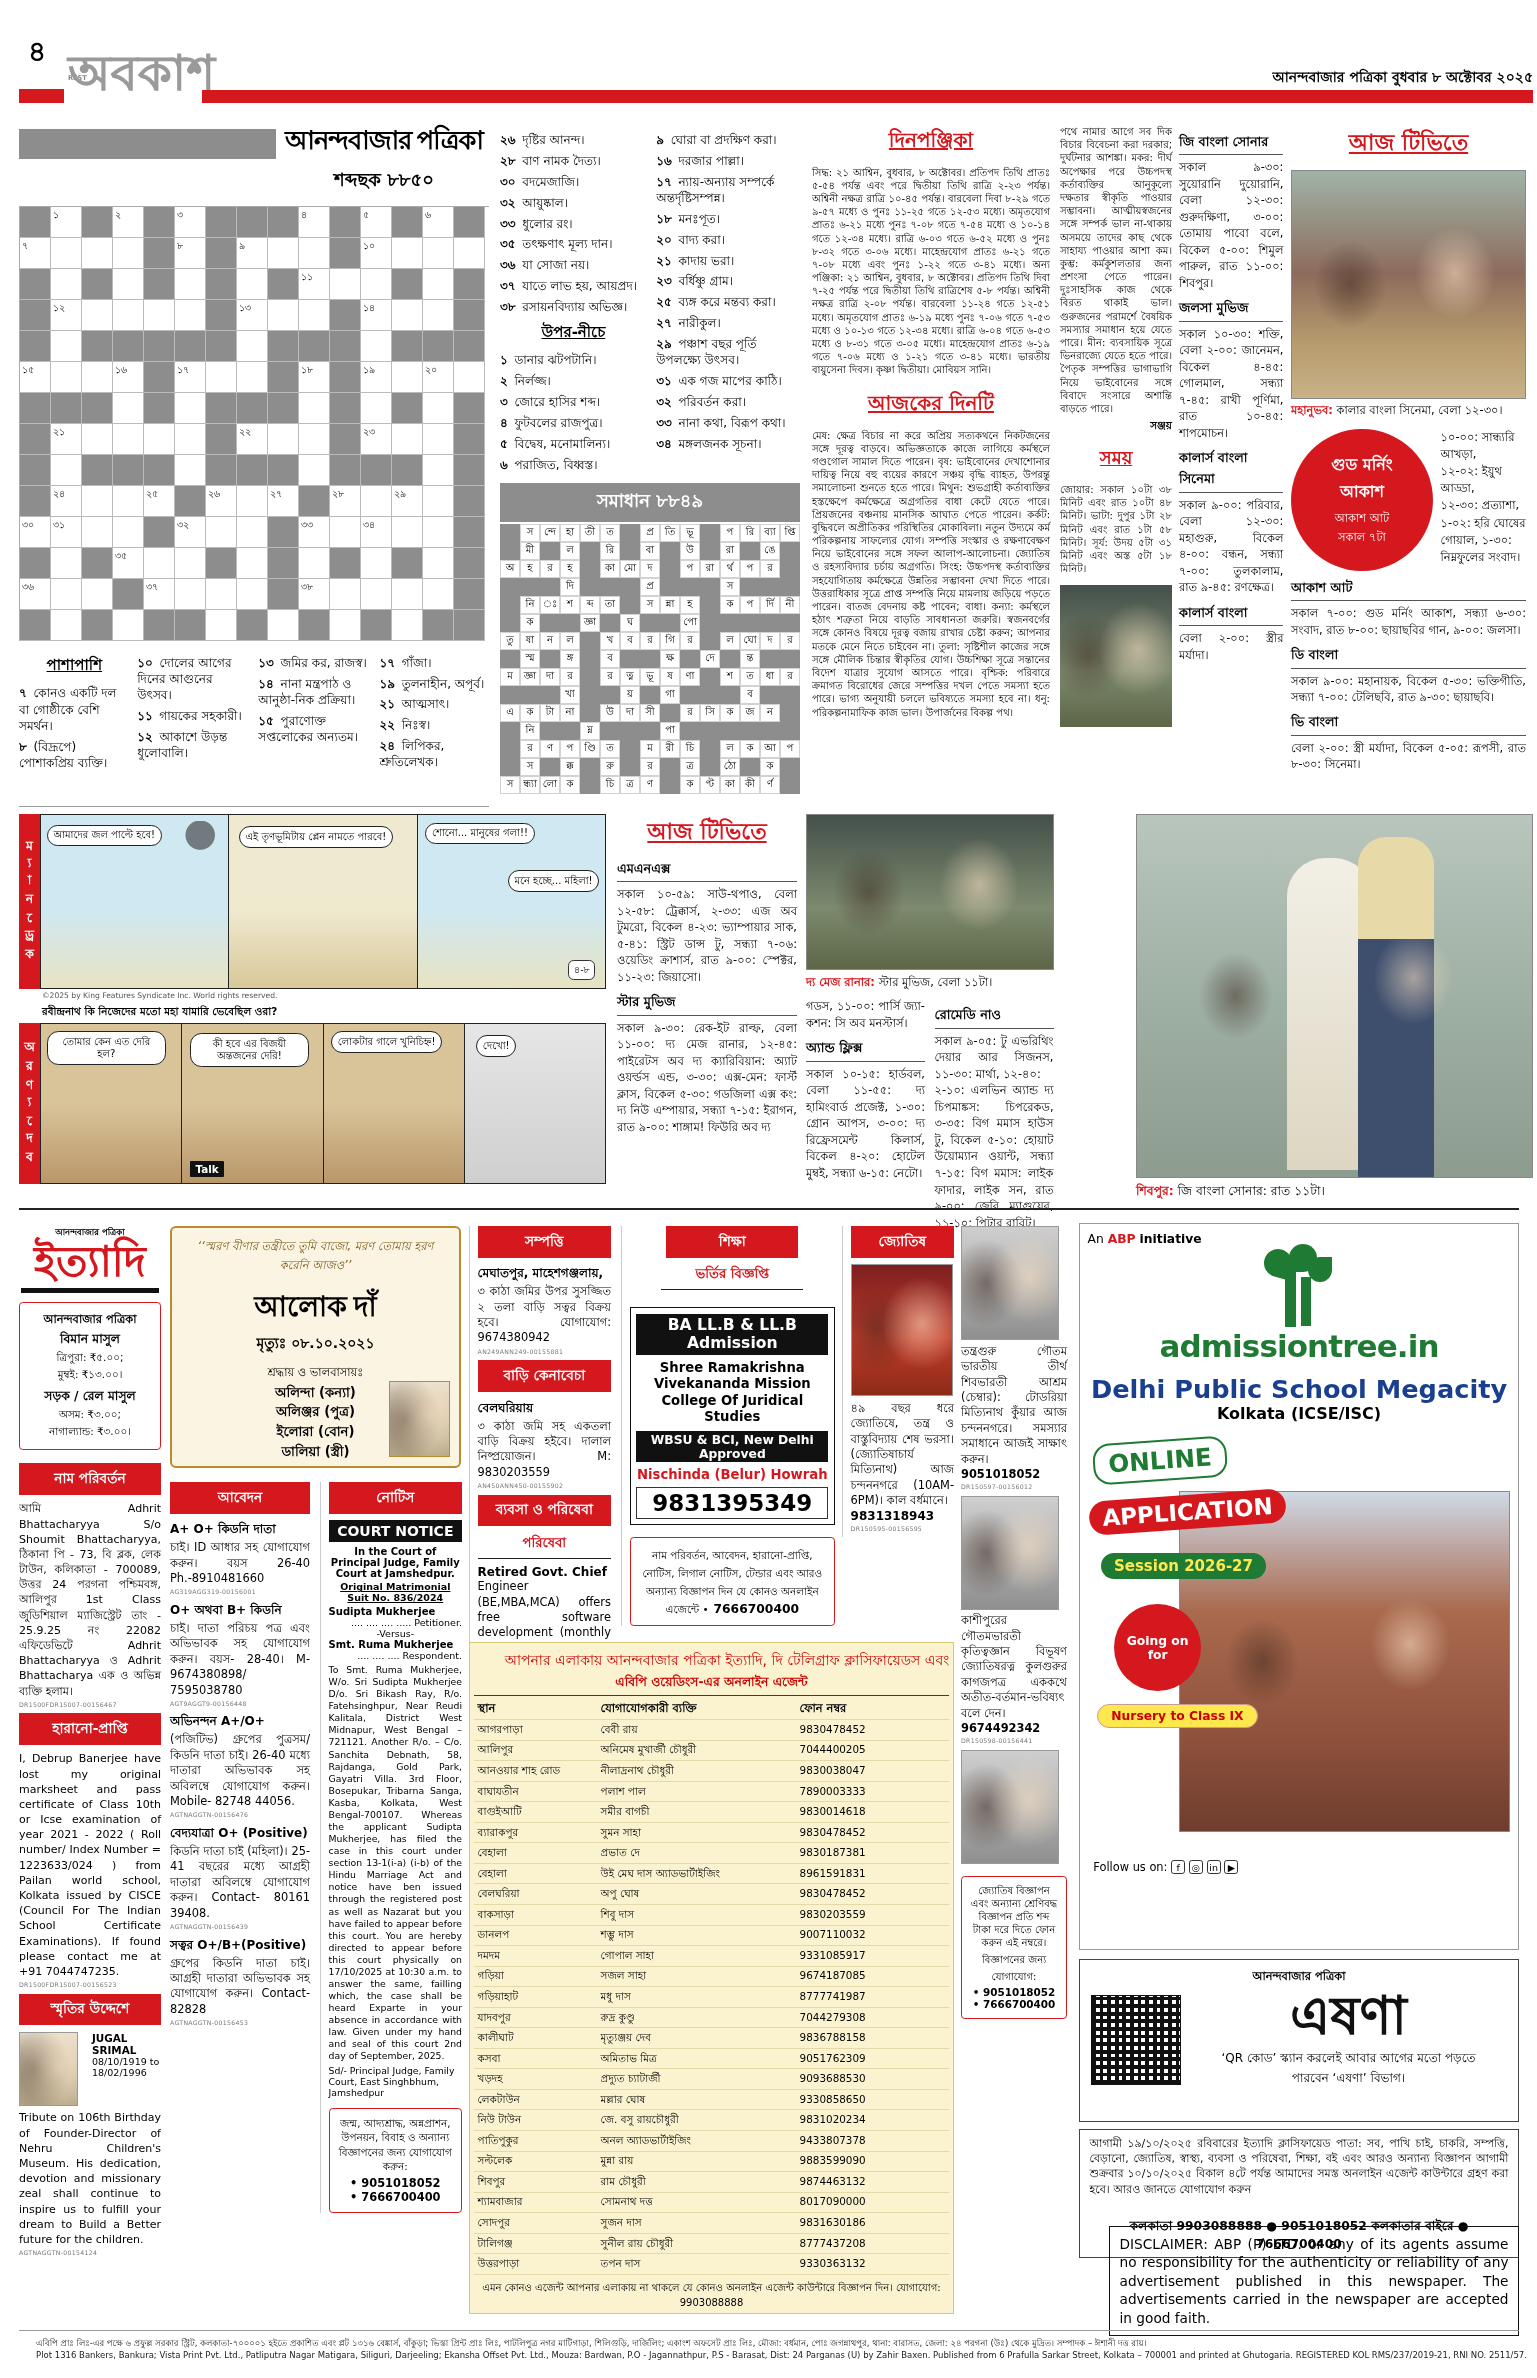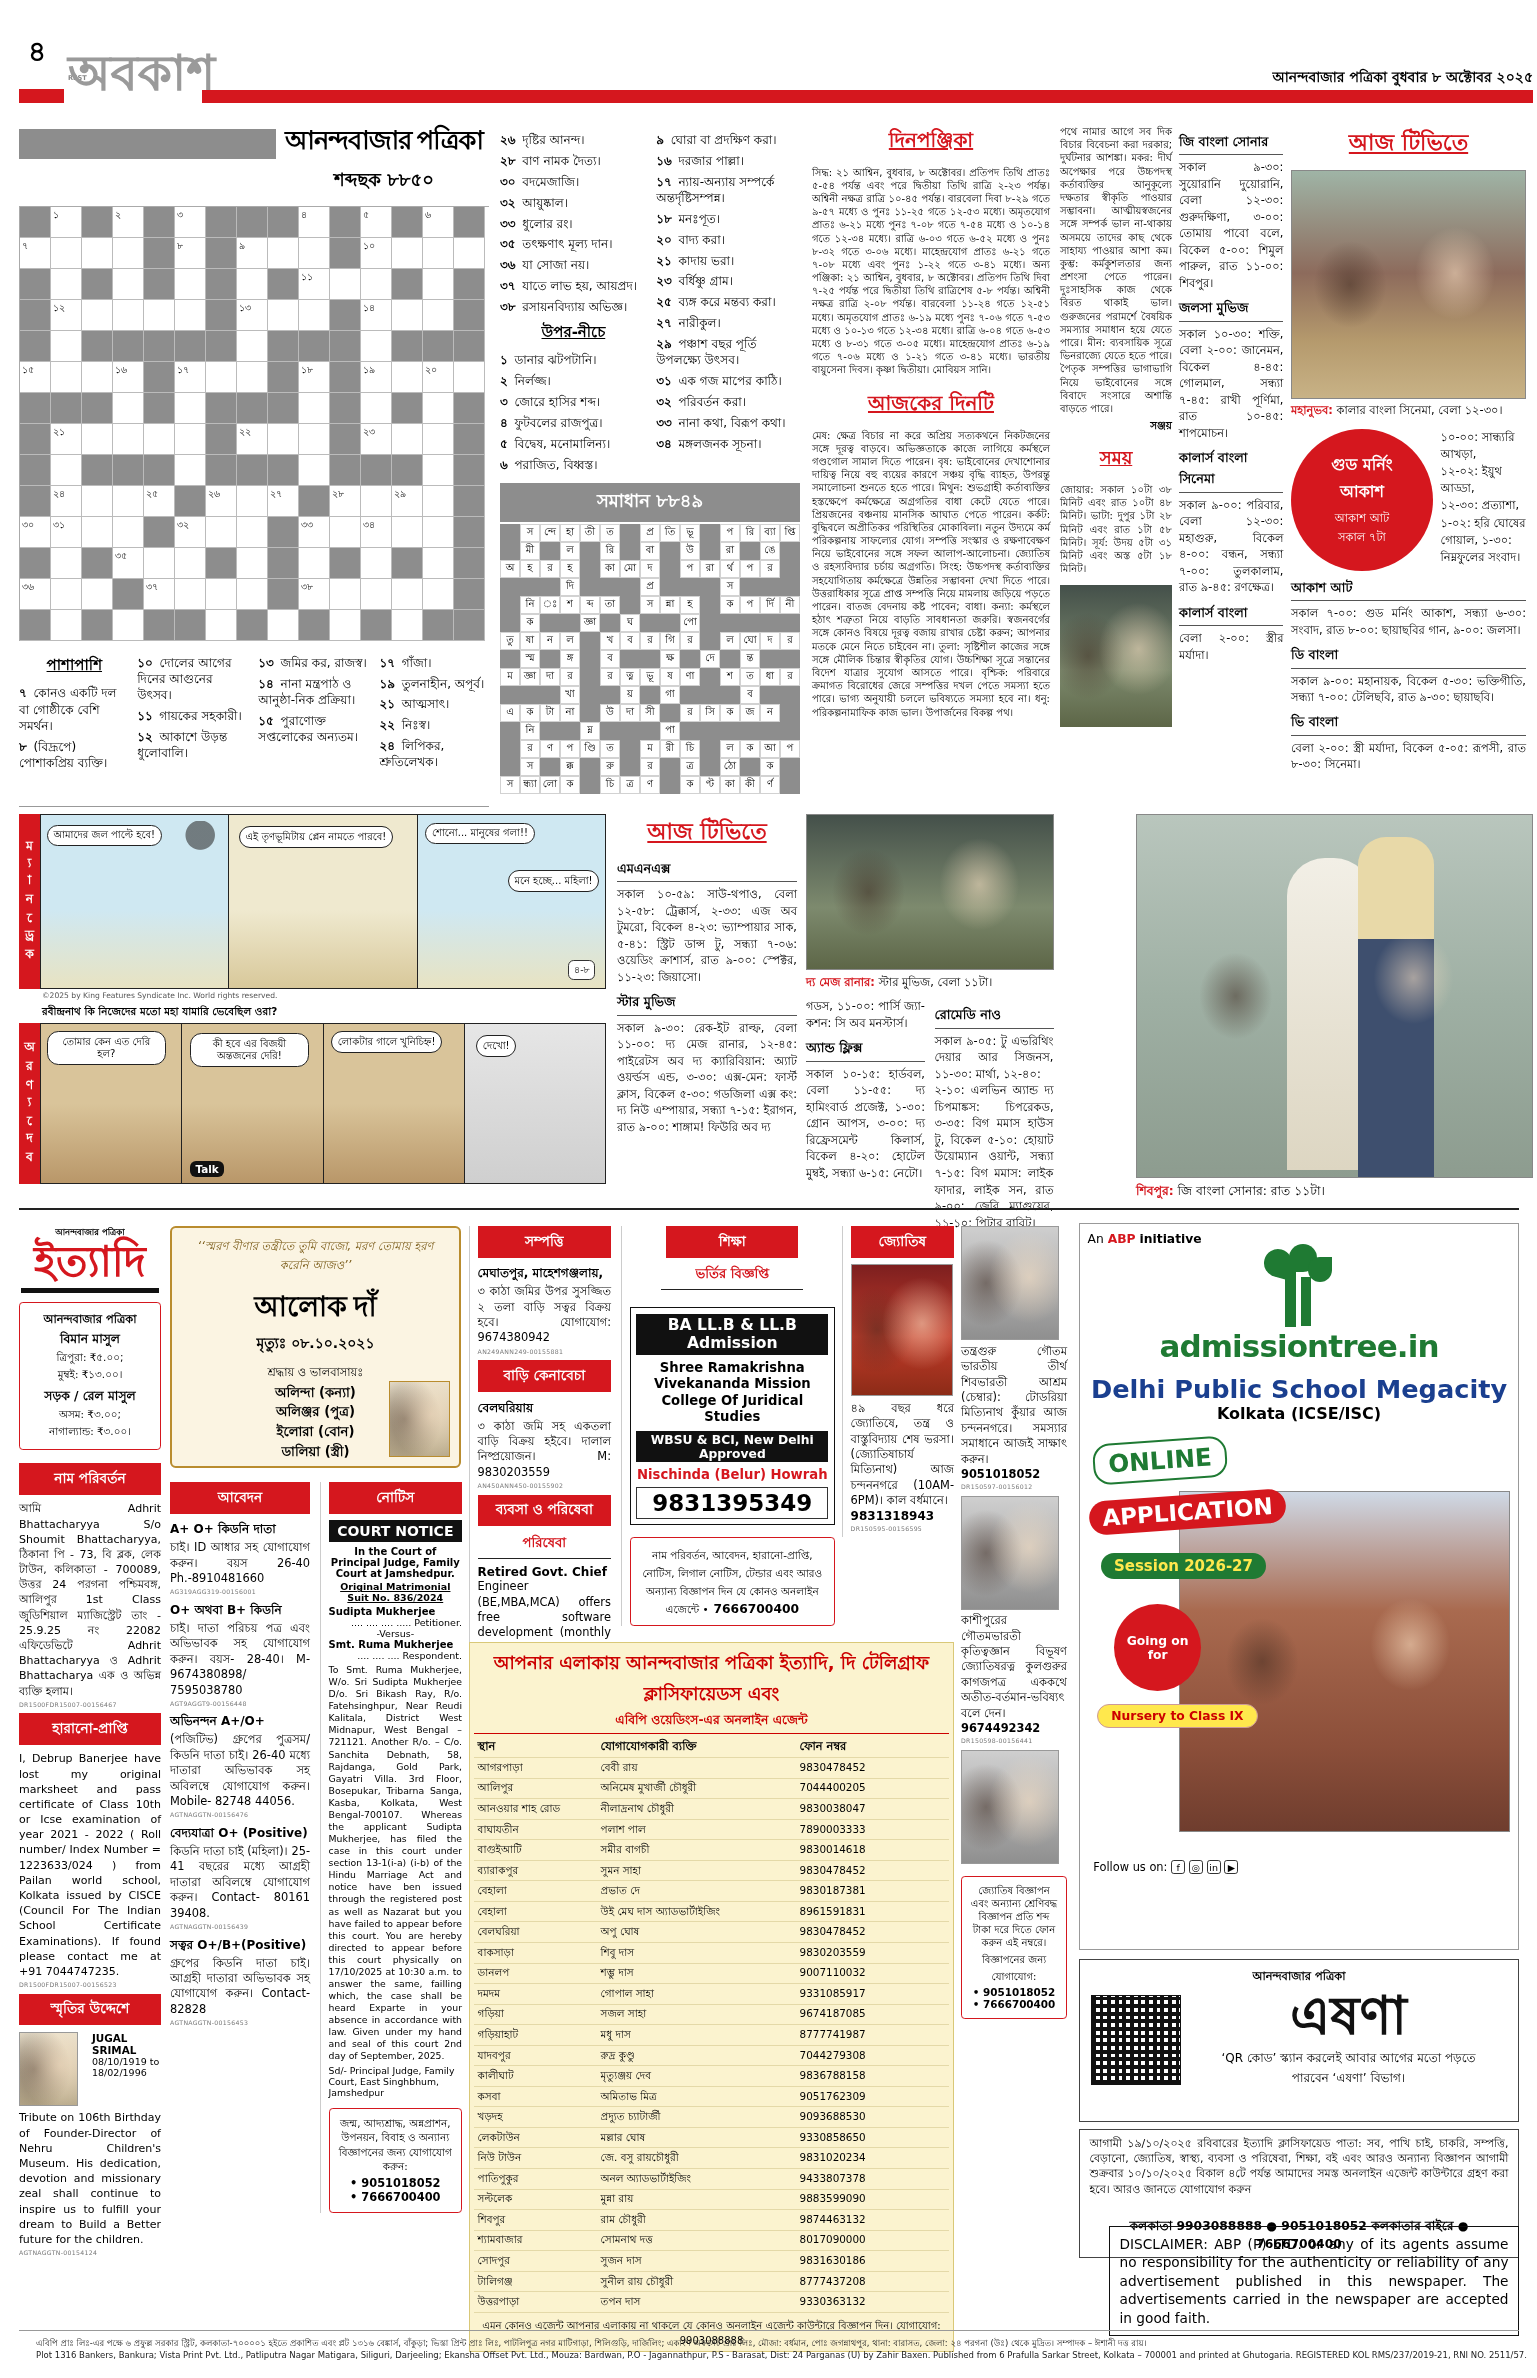--- a/index.html
+++ b/index.html
@@ -757,21 +757,21 @@
     <div style="font-size:7.6px;color:#555;margin:-3.8px 0 3.8px 23px">©2025 by King Features Syndicate Inc. World rights reserved.</div>
     <div style="font-size:10.4px;font-weight:bold;margin:1.9px 0 1.9px 23px">রবীন্দ্রনাথ কি নিজেদের মতো মহা যামারি ভেবেছিল ওরা?</div>
     <div class="strip" style="height:161px">
       <div class="vlab">অরণ্যদেব</div>
       <div class="panels">
         <div class="panel p-brown">
           <div class="bub" style="left:5.7px;top:7.6px">তোমার কেন এত দেরি হল?</div>
         </div>
         <div class="panel p-brown">
           <div class="bub" style="left:7.6px;top:9.5px">কী হবে এর বিজয়ী অন্তজনের দেরি!</div>
-          <div style="position:absolute;left:7.6px;bottom:5.7px;background:#111;color:#fff;font-size:10.4px;font-weight:bold;padding:1.9px 5.7px;border-radius:6px">Talk</div>
+          <div style="position:absolute;left:7.6px;bottom:5.7px;background:#111;color:#fff;font-size:10.4px;font-weight:bold;padding:1.9px 5.7px;border-radius:1px">Talk</div>
         </div>
         <div class="panel p-brown">
           <div class="bub" style="left:7.6px;top:7.6px">লোকটার গালে খুনিচিহ্ন!</div>
         </div>
         <div class="panel p-grey">
           <div class="bub" style="left:11.4px;top:11.4px">দেখো!</div>
         </div>
       </div>
     </div>
   </div>
@@ -965,21 +965,21 @@
     <div class="code">DR150598-00156441</div>
     <div class="ph ph-port" style="width:98px;height:114px;border:0.9px solid #999"></div>
     <div class="box-red" style="margin-top:12px">
       <div style="font-size:10px;line-height:1.3">জ্যোতিষ বিজ্ঞাপন এবং অন্যান্য শ্রেণিবদ্ধ বিজ্ঞাপন প্রতি শব্দ টাকা দরে দিতে ফোন করুন এই নম্বরে।</div>
       <div style="font-size:10px;margin-top:2.8px">বিজ্ঞাপনের জন্য যোগাযোগ:</div>
       <div style="font-size:10.4px;font-weight:bold">• 9051018052  • 7666700400</div>
     </div>
   </div>
 
   <div class="abs" style="left:469px;top:1642px;width:485px;background:#fbf3cf;border:0.9px solid #d9c878;padding:5.7px 3.8px">
-    <div style="color:#c00;font-weight:bold;font-size:18px;text-align:center">আপনার এলাকায় আনন্দবাজার পত্রিকা ইত্যাদি, দি টেলিগ্রাফ ক্লাসিফায়েডস এবং</div>
+    <div style="color:#c00;font-weight:normal;font-size:14px;text-align:right">আপনার এলাকায় আনন্দবাজার পত্রিকা ইত্যাদি, দি টেলিগ্রাফ ক্লাসিফায়েডস এবং</div>
     <div style="color:#c00;font-weight:bold;font-size:12.3px;text-align:center;border-bottom:1.9px solid #c00;padding-bottom:2.8px;margin-bottom:1.9px">এবিপি ওয়েডিংস-এর অনলাইন এজেন্ট</div>
     <div class="trow thead">
       <div class="tcell c0">স্থান</div>
       <div class="tcell c1">যোগাযোগকারী ব্যক্তি</div>
       <div class="tcell c2">ফোন নম্বর</div>
     </div>
     <div>
         <div class="trow">
           <div class="tcell c0">আগরপাড়া</div>
           <div class="tcell c1">বেবী রায়</div>

